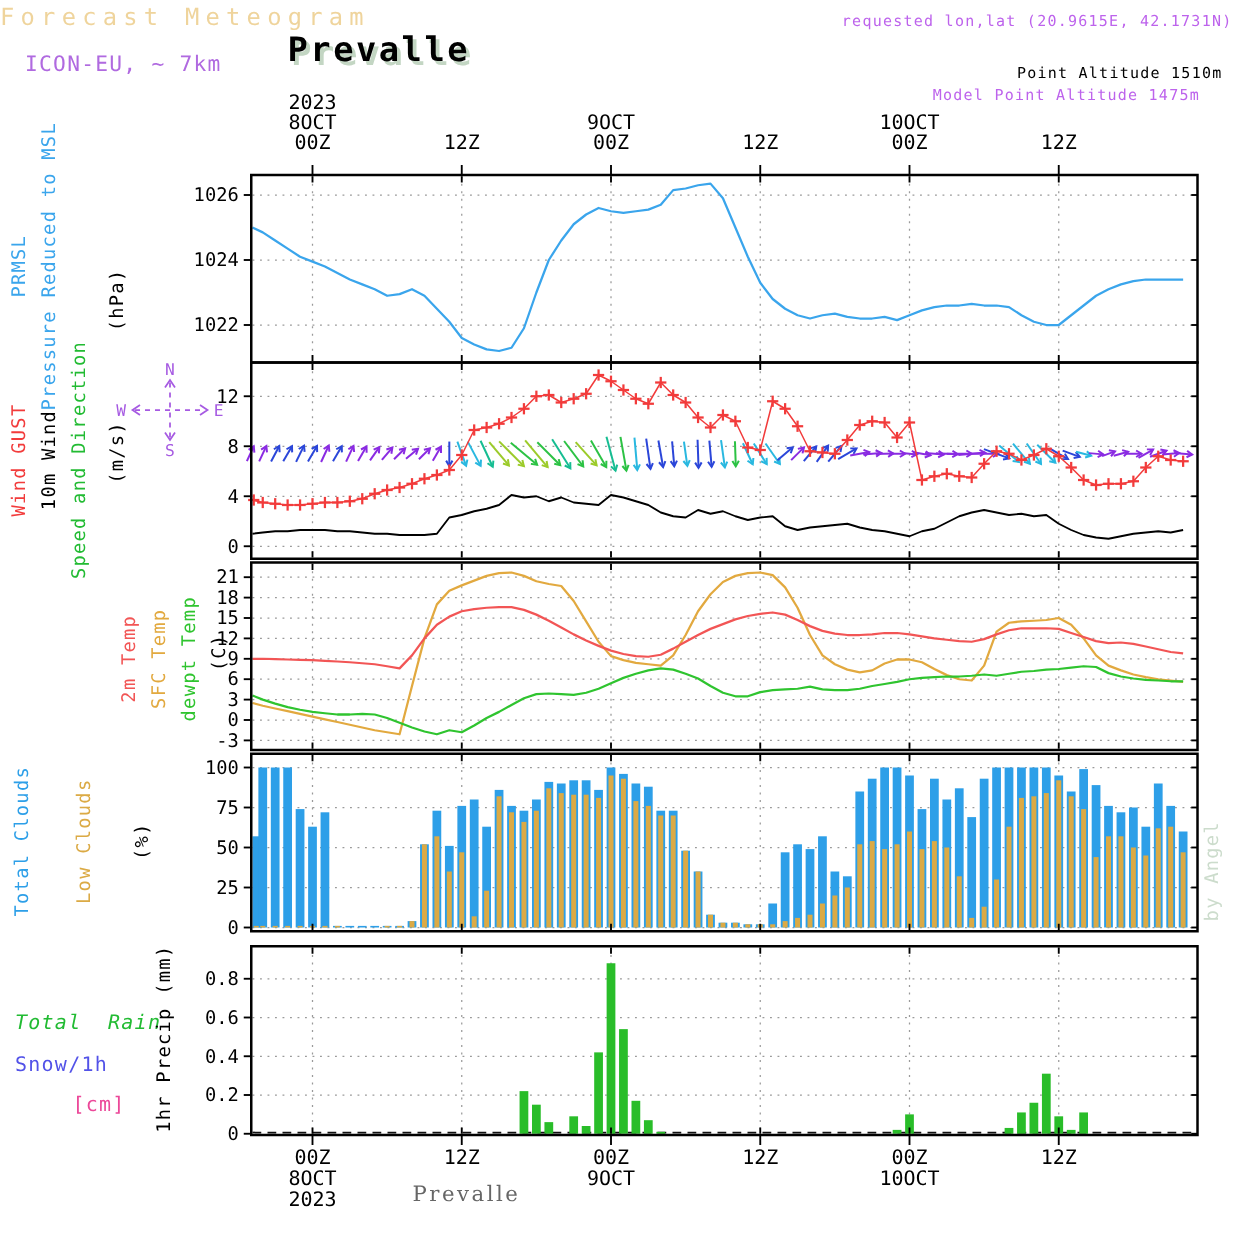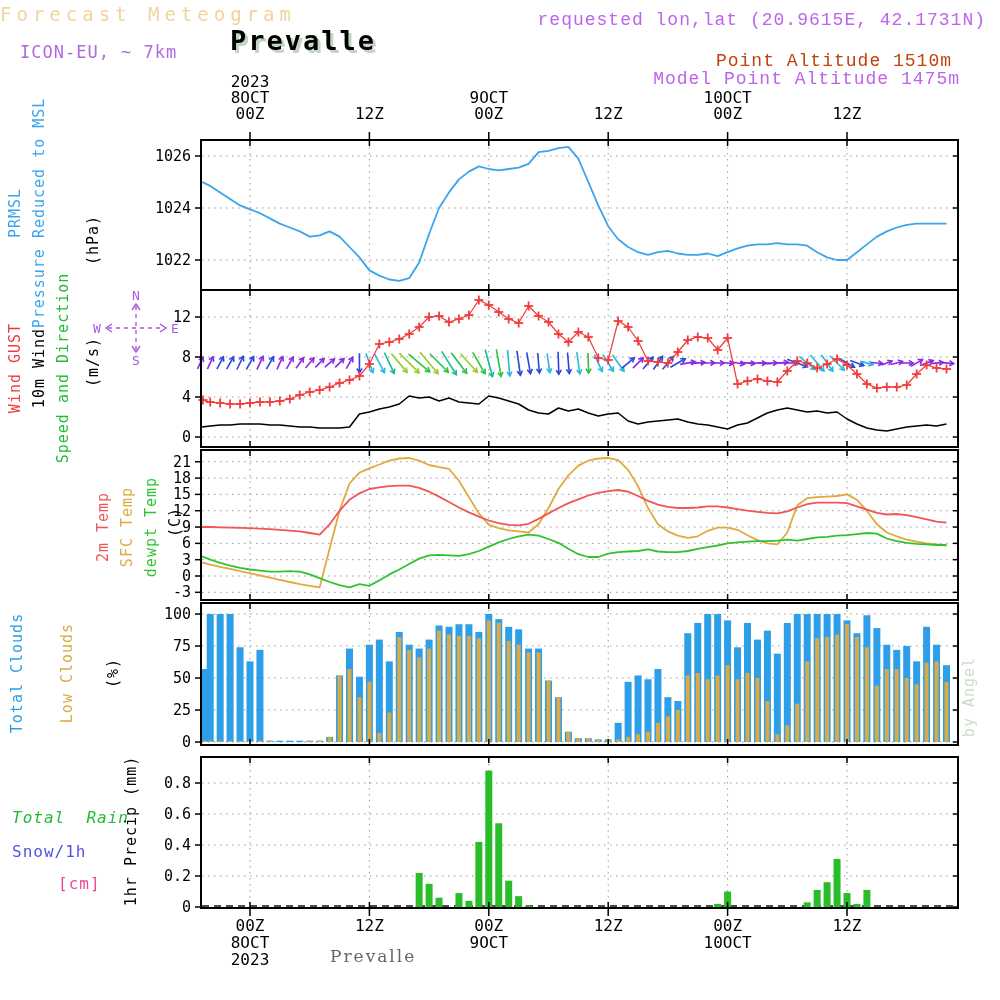--- a/index.html
+++ b/index.html
@@ -8,34 +8,34 @@
   #plot{position:absolute;left:0;top:0;}
   .abs{position:absolute;white-space:nowrap;}
   .ctr{text-align:left;}
   .vlabel{position:absolute;writing-mode:vertical-rl;transform:translateY(-50%) rotate(180deg);
           white-space:nowrap;font-size:15px;letter-spacing:1px;}
   .pre{white-space:pre;}
   svg text{font-family:"DejaVu Sans Mono","Liberation Mono",monospace;}
   .fm-title{width:100%;top:3px;left:0;font-size:19px;letter-spacing:5px;}
   .station-title{left:230px;width:370px;top:25px;font-size:27px;font-weight:bold;letter-spacing:2px;
                  text-shadow:3px 3px 0 #c3d6c3;}
-  .purple-sm{font-size:18px;letter-spacing:1px;font-family:Liberation Mono, monospace;}
+  .purple-sm{font-size:12px;letter-spacing:1px;}
   .h-label{font-size:16px;letter-spacing:1px;}
   .footer-station{font-family:"DejaVu Serif","Liberation Serif",serif;font-size:17px;letter-spacing:2px;}
 </style>
 </head>
 <body>
 
 <div id="page">
 
   <div class="abs ctr fm-title" style="color: rgb(239, 212, 156);">Forecast Meteogram</div>
   <div class="abs purple-sm" style="right: 14px; top: 10px; color: rgb(189, 99, 236);">requested lon,lat (20.9615E, 42.1731N)</div>
   <div class="abs ctr station-title">Prevalle</div>
   <div class="abs h-label" style="left: 20px; top: 42px; font-size: 17px; color: rgb(176, 106, 224);">ICON-EU, ~ 7km</div>
-  <div class="abs purple-sm" style="right: 48px; top: 51px; color: #c2410c;">Point Altitude 1510m</div>
+  <div class="abs purple-sm" style="right: 22px; top: 51px; color: #000000;">Point Altitude 1510m</div>
   <div class="abs purple-sm" style="right: 40px; top: 69px; color: rgb(189, 99, 236); text-align: center;">Model Point Altitude 1475m</div>
 
   <div class="vlabel" style="left: 6px; top: 213px; color: rgb(58, 165, 236);">PRMSL</div>
   <div class="vlabel" style="left: 30px; top: 213px; color: rgb(58, 165, 236);">Pressure Reduced to MSL</div>
   <div class="vlabel" style="left:84px;top:240px;">(hPa)</div>
 
   <div class="vlabel" style="left: 6px; top: 368px; color: rgb(242, 59, 59);">Wind GUST</div>
   <div class="vlabel" style="left:30px;top:368px;">10m Wind</div>
   <div class="vlabel" style="left: 54px; top: 368px; color: rgb(34, 187, 51);">Speed and Direction</div>
   <div class="vlabel" style="left:84px;top:362px;">(m/s)</div>

